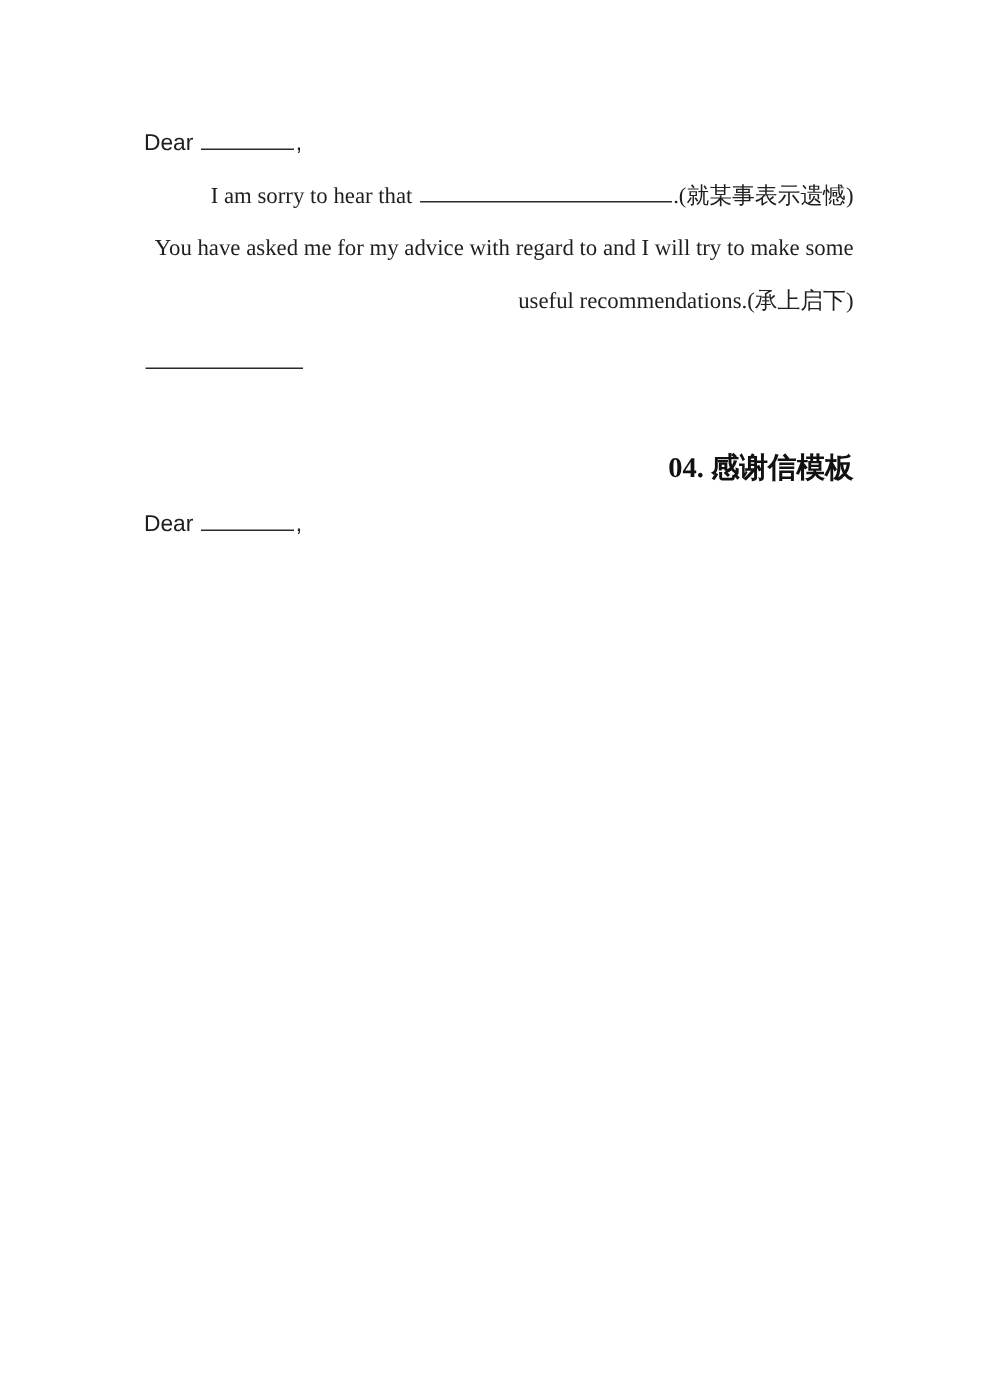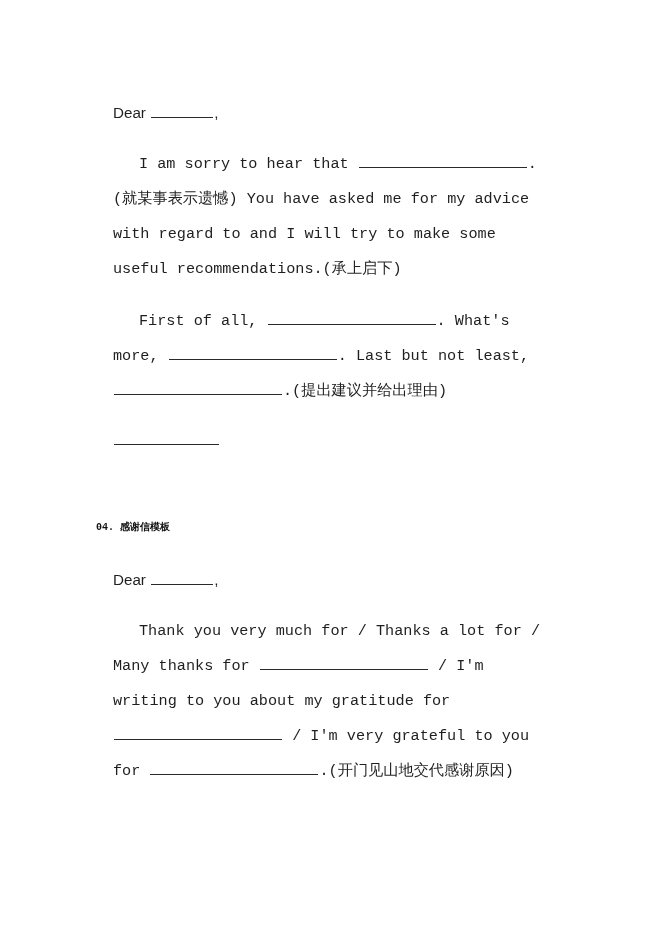--- a/index.html
+++ b/index.html
@@ -21,21 +21,21 @@
     background: #ffffff;
     box-sizing: border-box;
     padding: 78px 96px 40px 96px;
   }
   .doc-body {
     font-size: 15.2px;
     line-height: 35px;
     color: #1f1f1f;
   }
   .para {
-    margin: 17px;
+    margin: 0;
     text-align: left;
     word-wrap: break-word;
   }
   .indent {
     text-indent: 26px;
   }
   .blank {
     display: inline-block;
     border-bottom: 1.3px solid #2a2a2a;
     height: 0.92em;
@@ -46,71 +46,58 @@
   .b-long   { width: 168px; }
   .b-sign   { width: 105px; }
   .sign-line-wrap {
     margin-top: 10px;
     line-height: 28px;
   }
   .section-gap {
     height: 40px;
   }
   .section-title {
-    font-size: 10px;
+    font-size: 19px;
     font-weight: bold;
     color: #111111;
     line-height: 34px;
     margin: 0 0 2px 0;
   }
   .cjk {
-    font-family: Liberation Mono, monospace;
+    font-family: Liberation Serif, serif;
+    text-align: right;
   }
 </style>
 </head>
 <body>
 
 <div class="page">
   <div class="doc-body">
 
     <p class="para">
       <span>Dear</span>
       <span class="blank b-short"></span><span>,</span>
     </p>
 
     <p class="para indent cjk">
       <span>I am sorry to hear that</span>
       <span class="blank b-long"></span><span>.(就某事表示遗憾) You have asked me for my advice with regard to and I will try to make some useful recommendations.(承上启下)</span>
     </p>
 
-    <p class="para indent cjk">
-      <span>First of all,</span>
-      <span class="blank b-long"></span><span>. What's more,</span>
-      <span class="blank b-long"></span><span>. Last but not least,</span>
-      <span class="blank b-long"></span><span>.(提出建议并给出理由)</span>
-    </p>
 
 
 
     <p class="para sign-line-wrap">
       <span class="blank b-sign"></span>
     </p>
 
     <div class="section-gap"></div>
 
     <p class="section-title cjk">04. 感谢信模板</p>
 
     <p class="para">
       <span>Dear</span>
       <span class="blank b-short"></span><span>,</span>
     </p>
 
-    <p class="para indent cjk">
-      <span>Thank you very much for / Thanks a lot for / Many thanks for</span>
-      <span class="blank b-long"></span>
-      <span>/ I'm writing to you about my gratitude for</span>
-      <span class="blank b-long"></span>
-      <span>/ I'm very grateful to you for</span>
-      <span class="blank b-long"></span><span>.(开门见山地交代感谢原因)</span>
-    </p>
 
   </div>
 </div>
 
 </body></html>

